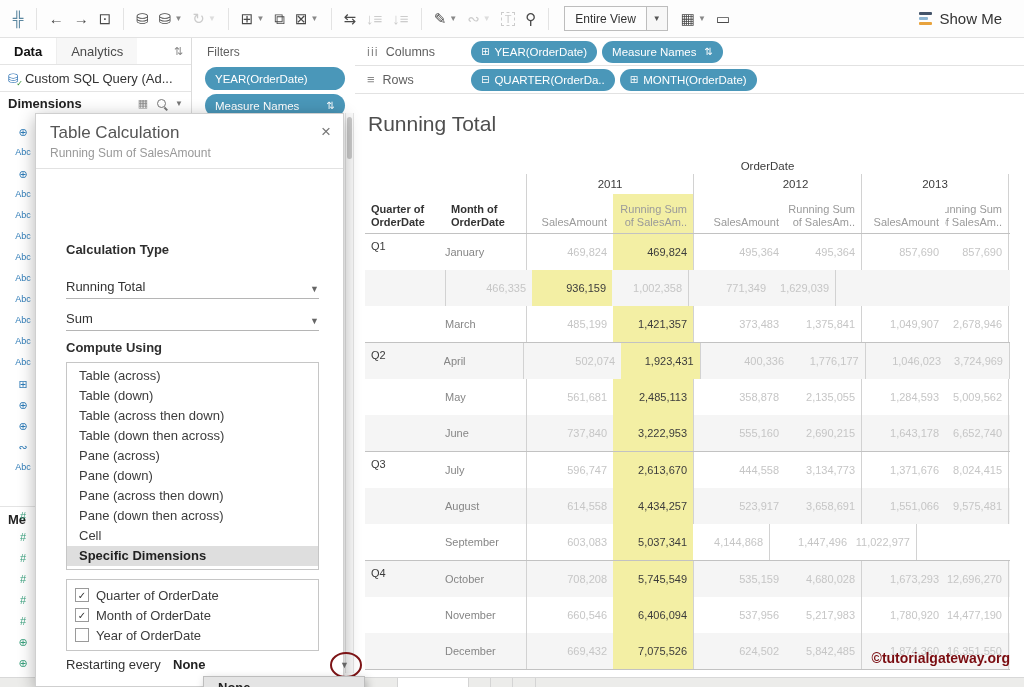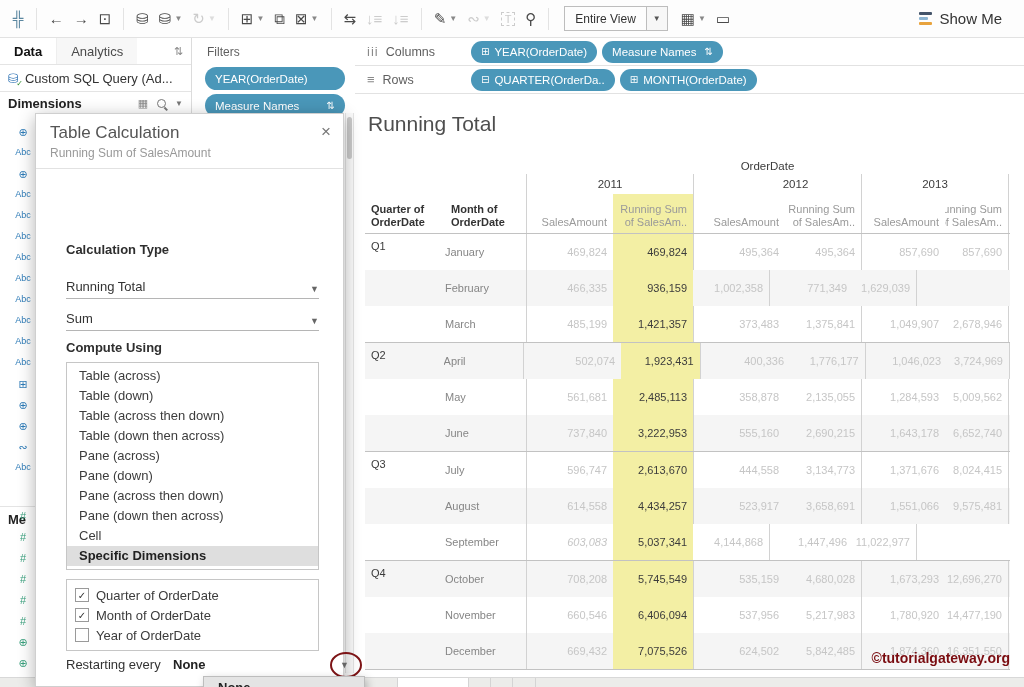--- a/index.html
+++ b/index.html
@@ -366,21 +366,20 @@
           <div class="xc txt-month" style="width: 81px;">January</div>
           <div class="xc right txt-light bl" style="width: 87px;">469,824</div>
           <div class="xc right txt-dark ylw" style="width: 80px;">469,824</div>
           <div class="xc right txt-light bl" style="width: 92px;">495,364</div>
           <div class="xc right txt-light" style="width: 76px;">495,364</div>
           <div class="xc right txt-light bl" style="width: 84px;">857,690</div>
           <div class="xc right txt-light br" style="width: 64px;">857,690</div>
         </div>
         <div class="xrow band" style="height: 36px;">
           <div class="xc " style="width: 80px;"></div>
-          <div class="xc txt-month" style="width: 81px;">February</div>
           <div class="xc right txt-light bl" style="width: 87px;">466,335</div>
           <div class="xc right txt-dark ylw" style="width: 80px;">936,159</div>
           <div class="xc right txt-light" style="width: 76px;">1,002,358</div>
           <div class="xc right txt-light bl" style="width: 84px;">771,349</div>
           <div class="xc right txt-light br" style="width: 64px;">1,629,039</div>
         </div>
         <div class="xrow" style="height: 36px;">
           <div class="xc " style="width: 80px;"></div>
           <div class="xc txt-month" style="width: 81px;">March</div>
           <div class="xc right txt-light bl" style="width: 87px; padding-left: 14px;">485,199</div>
@@ -440,21 +439,21 @@
           <div class="xc right txt-light bl" style="width: 87px;">614,558</div>
           <div class="xc right txt-dark ylw" style="width: 80px;">4,434,257</div>
           <div class="xc right txt-light bl" style="width: 92px;">523,917</div>
           <div class="xc right txt-light" style="width: 76px;">3,658,691</div>
           <div class="xc right txt-light bl" style="width: 84px;">1,551,066</div>
           <div class="xc right txt-light br" style="width: 64px;">9,575,481</div>
         </div>
         <div class="xrow" style="height: 36px;">
           <div class="xc " style="width: 80px;"></div>
           <div class="xc txt-month" style="width: 81px;">September</div>
-          <div class="xc right txt-light bl" style="width: 87px; font-style: italic;">603,083</div>
+          <div class="xc right txt-light bl" style="width: 87px;">603,083</div>
           <div class="xc right txt-dark ylw" style="width: 80px;">5,037,341</div>
           <div class="xc right txt-light" style="width: 76px;">4,144,868</div>
           <div class="xc right txt-light bl" style="width: 84px;">1,447,496</div>
           <div class="xc right txt-light br" style="width: 64px;">11,022,977</div>
         </div>
       </div>
       <div class="qblock">
         <div class="xrow band" style="height: 36px;">
           <div class="xc txt-q" style="width: 80px; align-items: flex-start; padding-top: 6px;">Q4</div>
           <div class="xc txt-month" style="width: 81px;">October</div>

